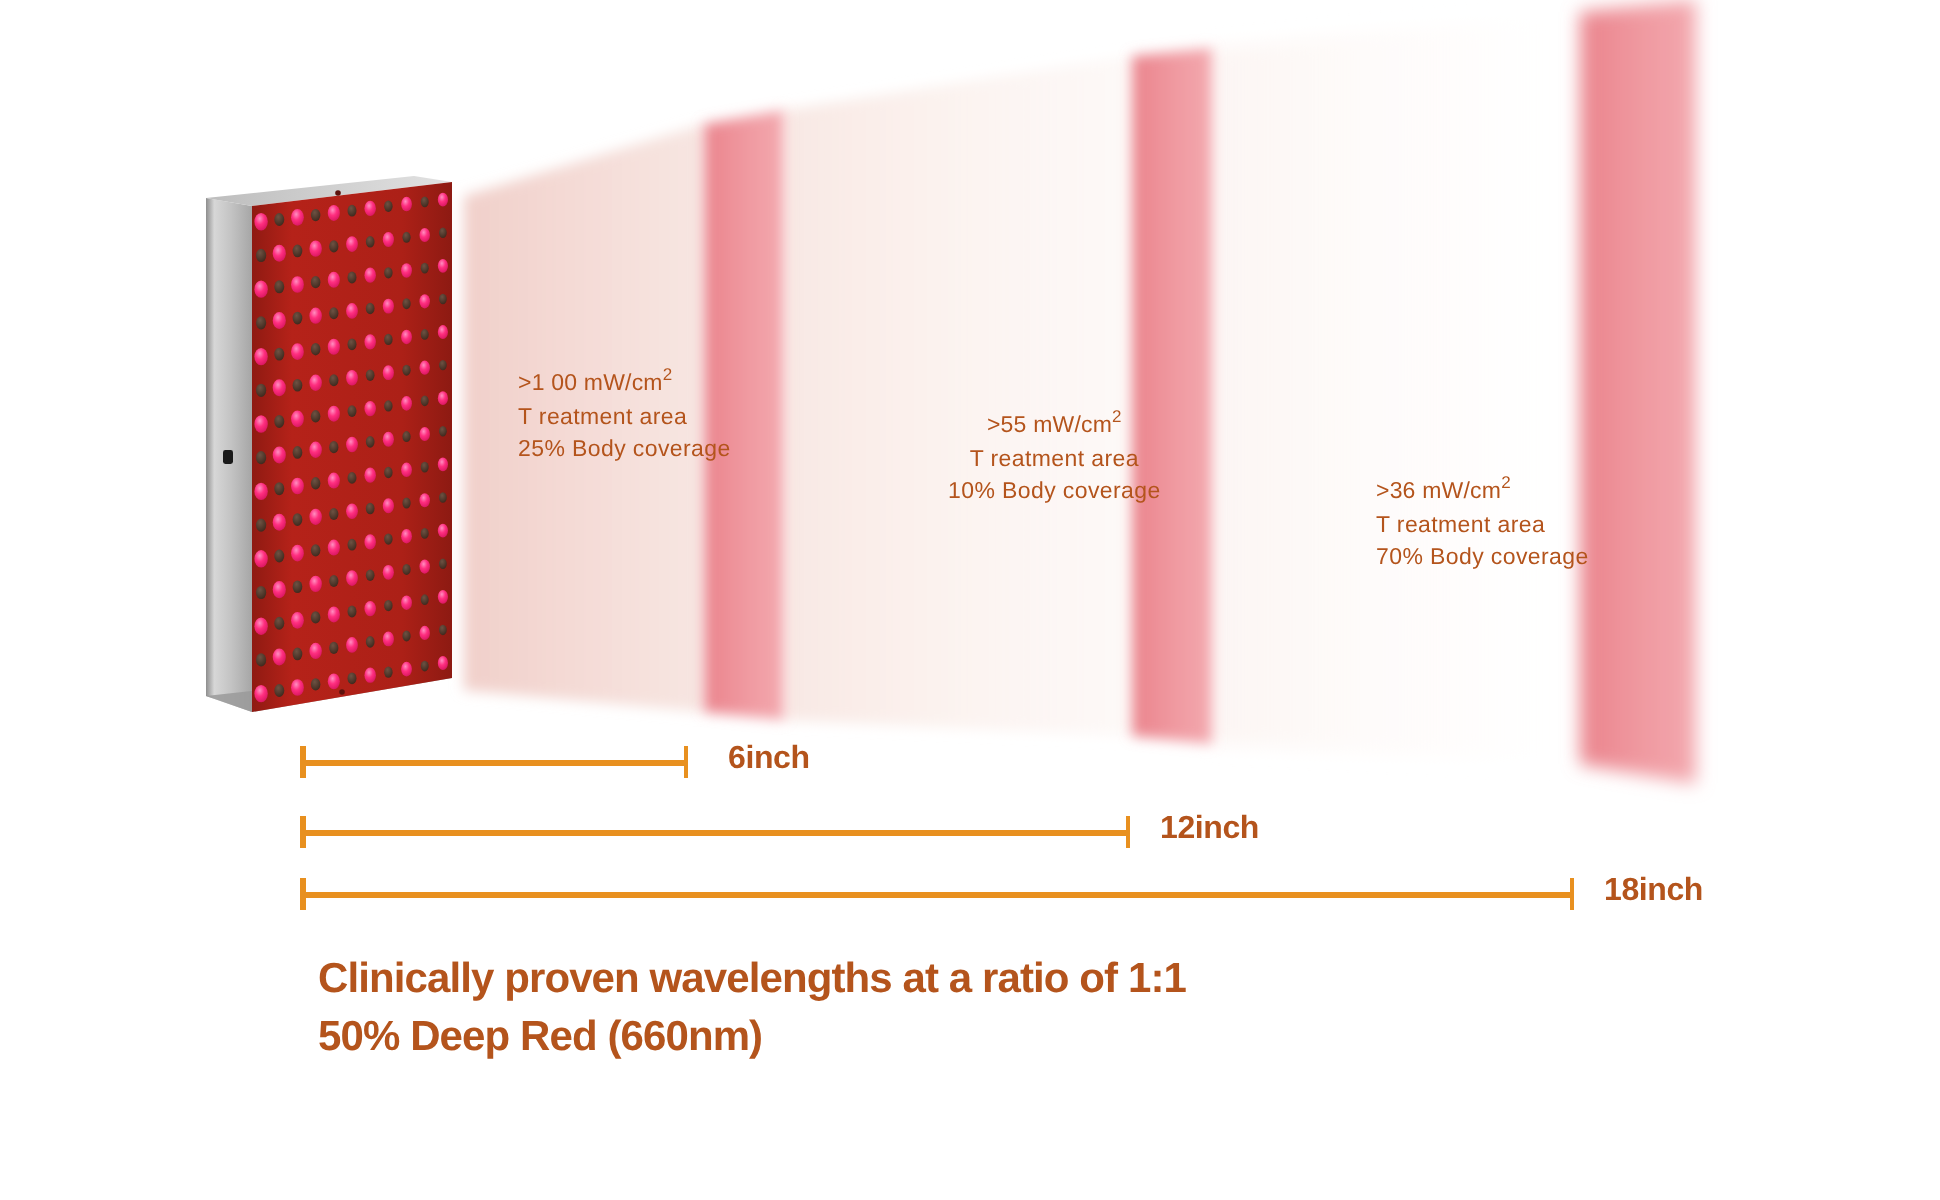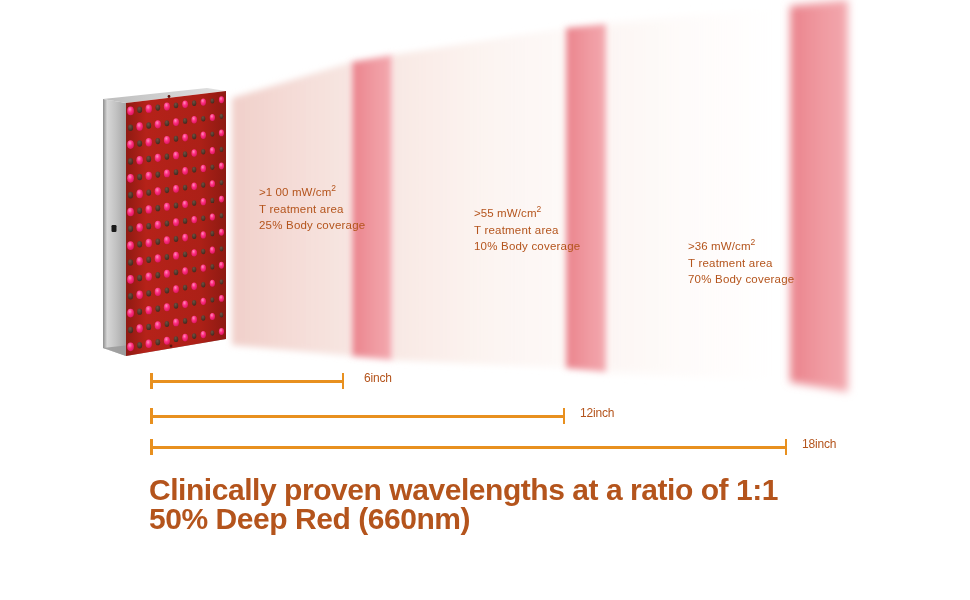--- a/index.html
+++ b/index.html
@@ -25,55 +25,55 @@
     color:#b4541c;
     font-size:11.5px;
     line-height:16.5px;
     letter-spacing:.2px;
     white-space:nowrap;
     margin-left:16px;
   }
   .info-label .lead { letter-spacing:.1px; }
   .info-label sup { font-size:8.5px; vertical-align:super; line-height:0; }
   #label-1 { left:243px; top:184px; }
-  #label-2 { left:458px; top:205px; }
+  #label-2 { left:458px; top:205px;text-align:center; }
   #label-3 { left:672px; top:238px; }
 
   
   .ruler { position:absolute; height:20px; }
   .ruler .bar {
     position:absolute; left:0; top:9px; height:2.5px;
     background:#e8901f; width:100%;
   }
   .ruler .cap {
     position:absolute; top:2px; width:2.5px; height:16px; background:#e8901f;
   }
   .ruler .cap.left { left:0; }
   .ruler .cap.right { right:0; }
   .ruler-text {
     position:absolute;
     color:#b4541c;
-    font-weight:normal;
-    font-size:12px;
+    font-weight:bold;
+    font-size:16px;
     letter-spacing:-.2px;
     white-space:nowrap;
   }
   #ruler-6  { left:150px; top:371px; width:194px; }
   #ruler-6-text  { left:364px; top:371px; }
   #ruler-12 { left:150px; top:406px; width:415px; }
   #ruler-12-text { left:580px; top:406px; }
   #ruler-18 { left:150px; top:437px; width:637px; }
   #ruler-18-text { left:802px; top:437px;text-align:right; }
 
   
   .headline {
-    position:absolute; left:149px; top:476px;
+    position:absolute; left:159px; top:476px;
     color:#b4541c;
     font-weight:bold;
-    font-size:30px;
+    font-size:21px;
     line-height:28.5px;
     letter-spacing:-.45px;
     white-space:nowrap;
   }
   .headline div { white-space:nowrap; }
 </style>
 </head>
 <body>
 
 <div id="stage">

